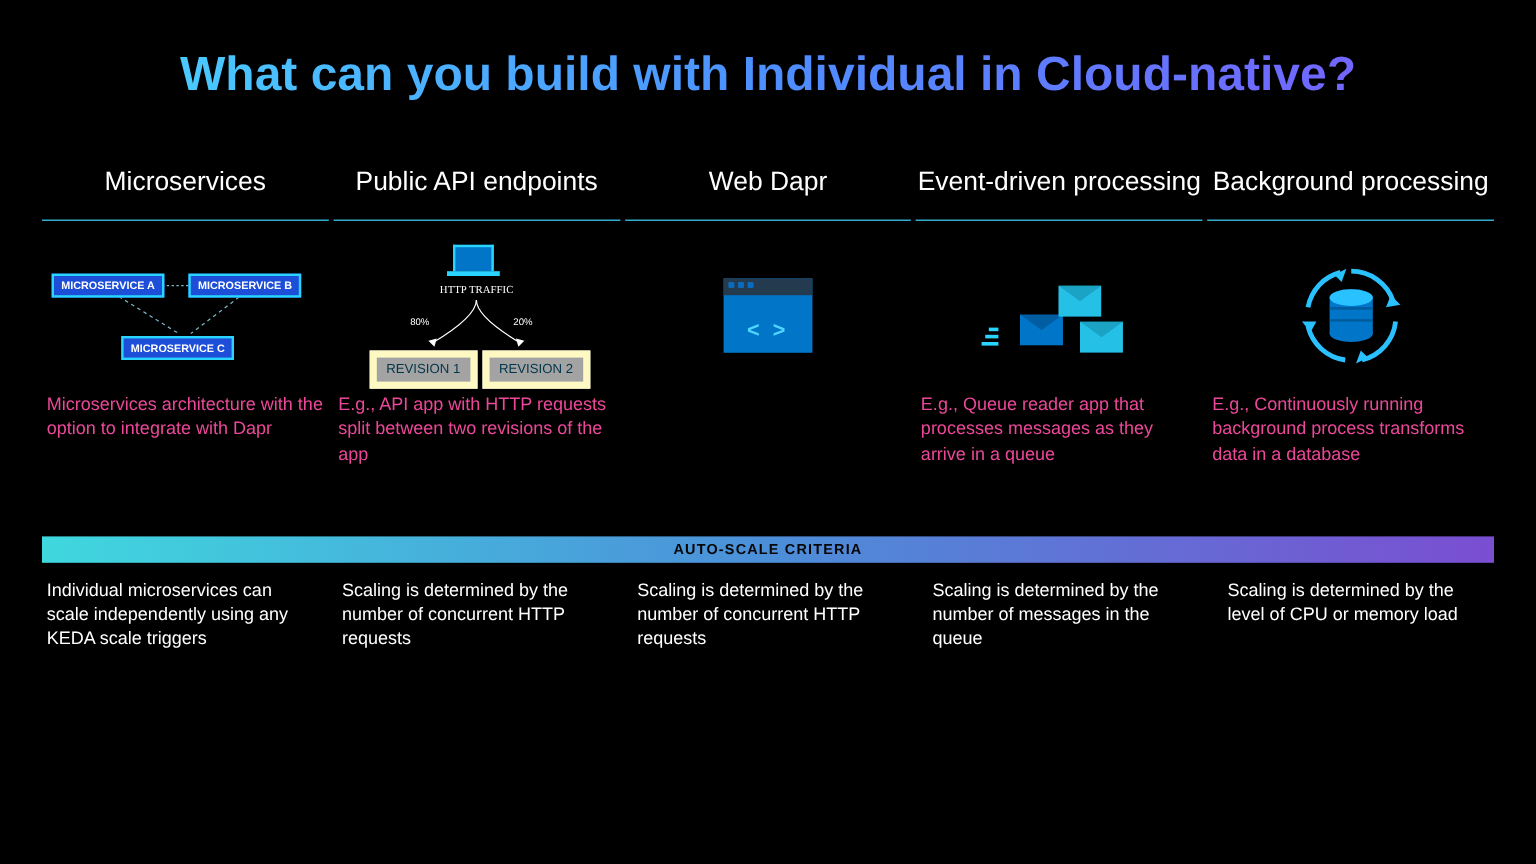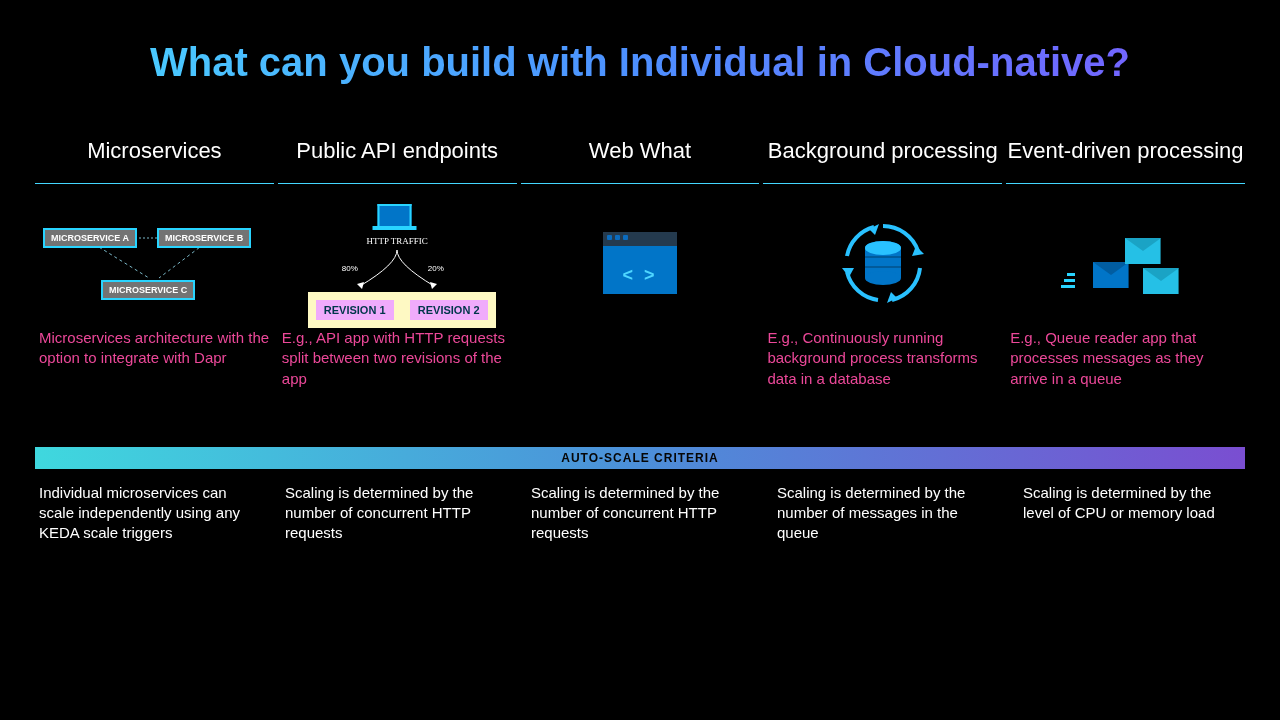--- a/index.html
+++ b/index.html
@@ -78,36 +78,36 @@
   margin-top:14px;
 }
 .sdesc {
   flex:1;
   font-size:15px;
   line-height:1.35;
   padding:0 4px;
 }
 .ms-box {
   position:absolute;
-  background:#737373;
+  background:#1d4ed8;
   border:2px solid #29d4ff;
   color:#fff;
   font-size:9px;
   font-weight:700;
   padding:3px 6px;
   text-align:center;
   white-space:nowrap;
 }
 .rev-box {
   position:absolute;
-  background:#f0abfc;
-  border:8px solid #fef9c3;
+  background:#a3a3a3;
+  border:6px solid #fef9c3;
   color:#00364a;
   font-size:11px;
-  font-weight:700;
+  font-weight:400;
   padding:4px 8px;
   white-space:nowrap;
 }
 .lap {
   position:absolute;
   top:6px;
   left:50%;
   transform:translateX(-50%);
 }
 .lbl-sm {
@@ -198,27 +198,51 @@
       </svg>
       <div class="pct" style="top:66px;left:64px;">80%</div>
       <div class="pct" style="top:66px;left:150px;">20%</div>
       <div class="rev-box" style="top:94px;left:30px;">REVISION 1</div>
       <div class="rev-box" style="top:94px;left:124px;">REVISION 2</div>
     </div>
     <div class="desc">E.g., API app with HTTP requests split between two revisions of the app</div>
   </div>
 
   <div class="col">
-    <div class="hdr" style="white-space:pre-line;">Web What</div>
+    <div class="hdr" style="white-space:pre-line;">Web Dapr</div>
     <hr class="hrline">
     <div class="gfx">
       <div class="brow">
         <div class="code-sym">&lt; &gt;</div>
       </div>
     </div>
+  </div>
+
+  <div class="col">
+    <div class="hdr">Event-driven processing</div>
+    <hr class="hrline">
+    <div class="gfx">
+      <div style="position:relative;width:150px;height:90px;">
+        <div class="speed">
+            <span></span>
+            <span></span>
+            <span></span>
+          </div>
+        <div class="env" style="left:42px;top:44px;">
+            <div class="env-b"></div>
+          </div>
+        <div class="env alt" style="left:74px;top:20px;">
+            <div class="env-b"></div>
+          </div>
+        <div class="env alt" style="left:92px;top:50px;">
+            <div class="env-b"></div>
+          </div>
+      </div>
+    </div>
+    <div class="desc">E.g., Queue reader app that processes messages as they arrive in a queue</div>
   </div>
 
   <div class="col">
     <div class="hdr">Background processing</div>
     <hr class="hrline">
     <div class="gfx">
       <div class="db-wrap">
         <svg width="90" height="90" viewBox="0 0 90 90">
           <path d="M 45 8 A 37 37 0 0 1 80 33" fill="none" stroke="#29c1ff" stroke-width="4"></path>
           <polygon points="78,28 86,36 74,38" fill="#29c1ff"></polygon>
@@ -233,44 +257,20 @@
           <ellipse cx="45" cy="60" rx="18" ry="7" fill="#0175c8"></ellipse>
           <ellipse cx="45" cy="30" rx="18" ry="7" fill="#29c1ff"></ellipse>
           <rect x="27" y="38" width="36" height="2" fill="#015a9a"></rect>
           <rect x="27" y="48" width="36" height="2" fill="#015a9a"></rect>
         </svg>
       </div>
     </div>
     <div class="desc">E.g., Continuously running background process transforms data in a database</div>
   </div>
 
-  <div class="col">
-    <div class="hdr">Event-driven processing</div>
-    <hr class="hrline">
-    <div class="gfx">
-      <div style="position:relative;width:150px;height:90px;">
-        <div class="speed">
-            <span></span>
-            <span></span>
-            <span></span>
-          </div>
-        <div class="env" style="left:42px;top:44px;">
-            <div class="env-b"></div>
-          </div>
-        <div class="env alt" style="left:74px;top:20px;">
-            <div class="env-b"></div>
-          </div>
-        <div class="env alt" style="left:92px;top:50px;">
-            <div class="env-b"></div>
-          </div>
-      </div>
-    </div>
-    <div class="desc">E.g., Queue reader app that processes messages as they arrive in a queue</div>
-  </div>
-
 </div>
 
 <div class="scale-bar">AUTO-SCALE CRITERIA</div>
 
 <div class="scale-cols">
   <div class="sdesc">Individual microservices can scale independently using any KEDA scale triggers</div>
   <div class="sdesc">Scaling is determined by the number of concurrent HTTP requests</div>
   <div class="sdesc">Scaling is determined by the number of concurrent HTTP requests</div>
   <div class="sdesc">Scaling is determined by the number of messages in the queue</div>
   <div class="sdesc">Scaling is determined by the level of CPU or memory load</div>

